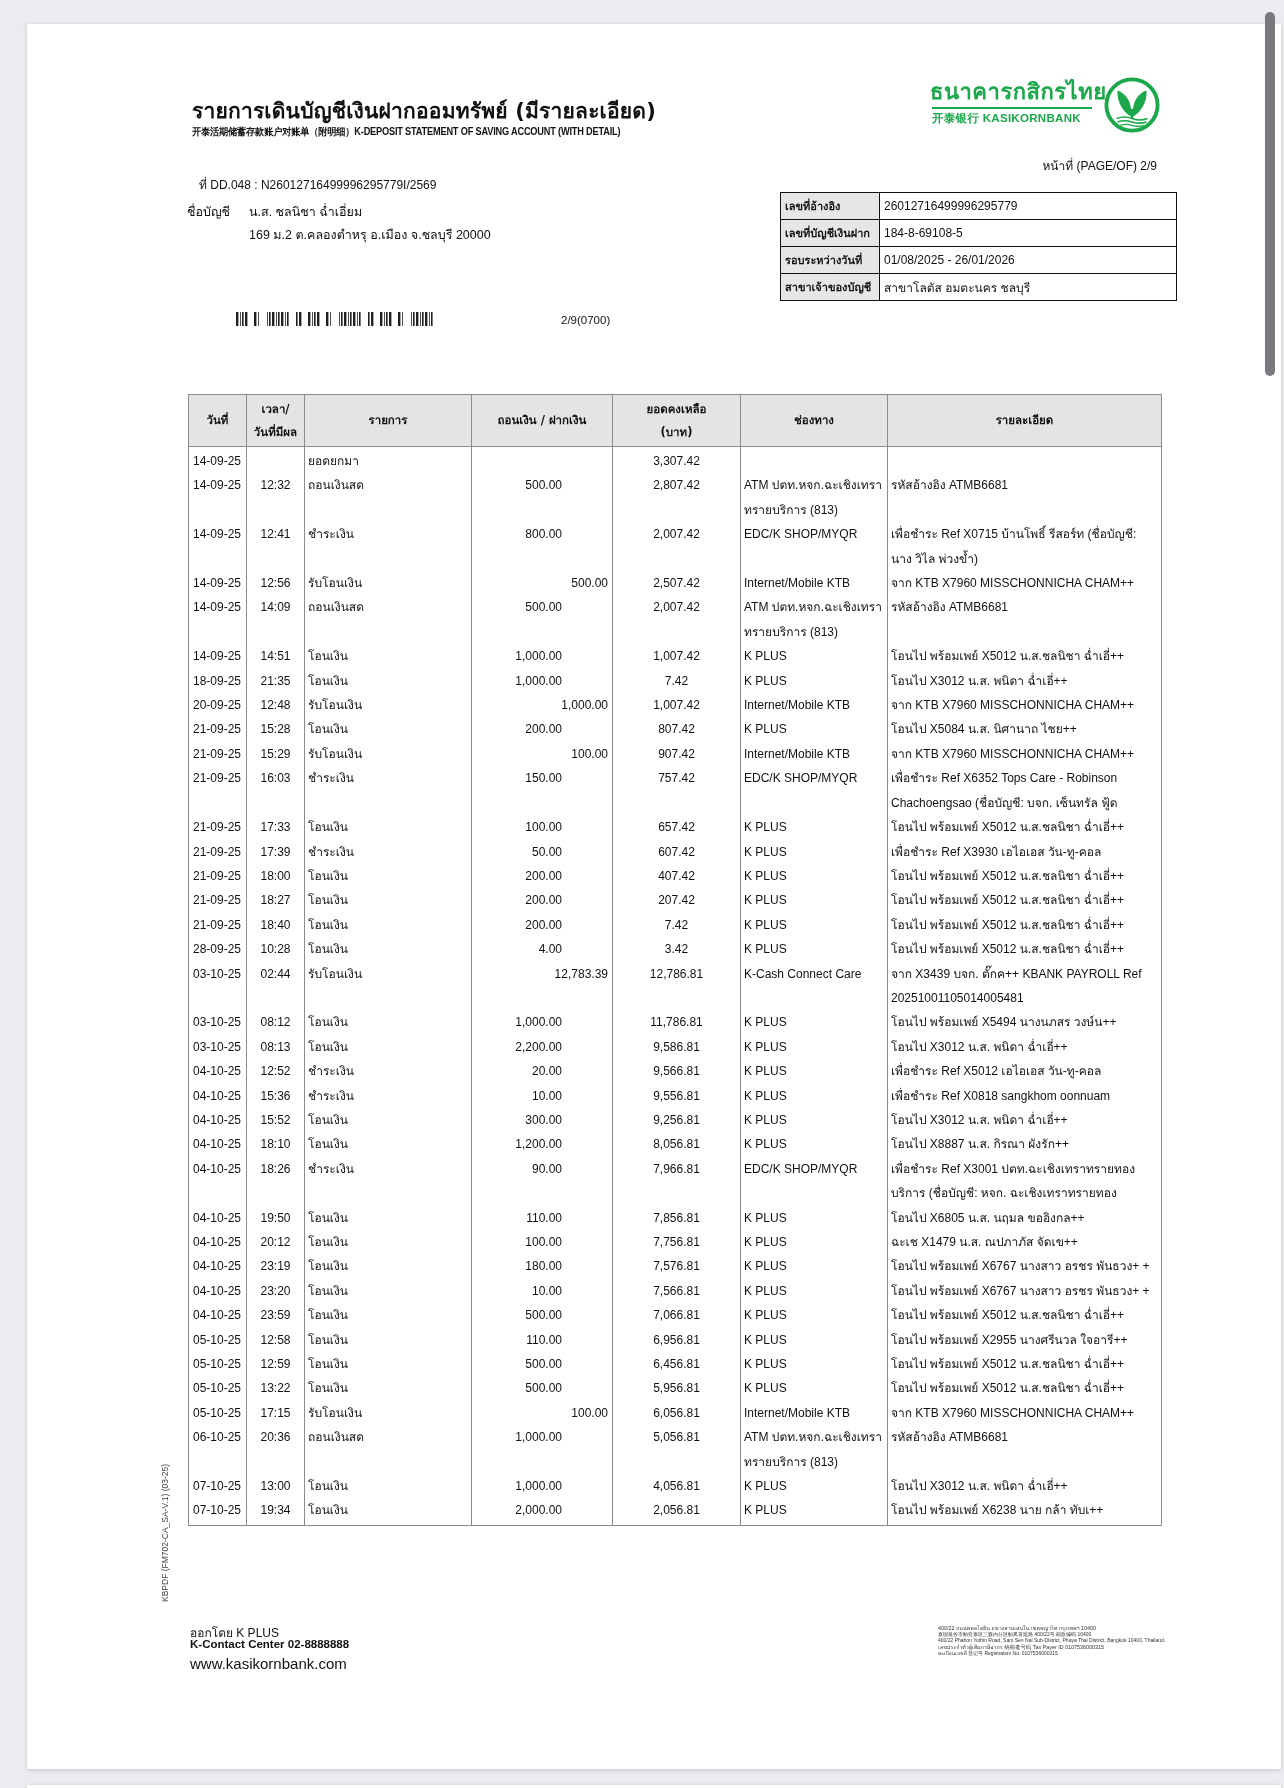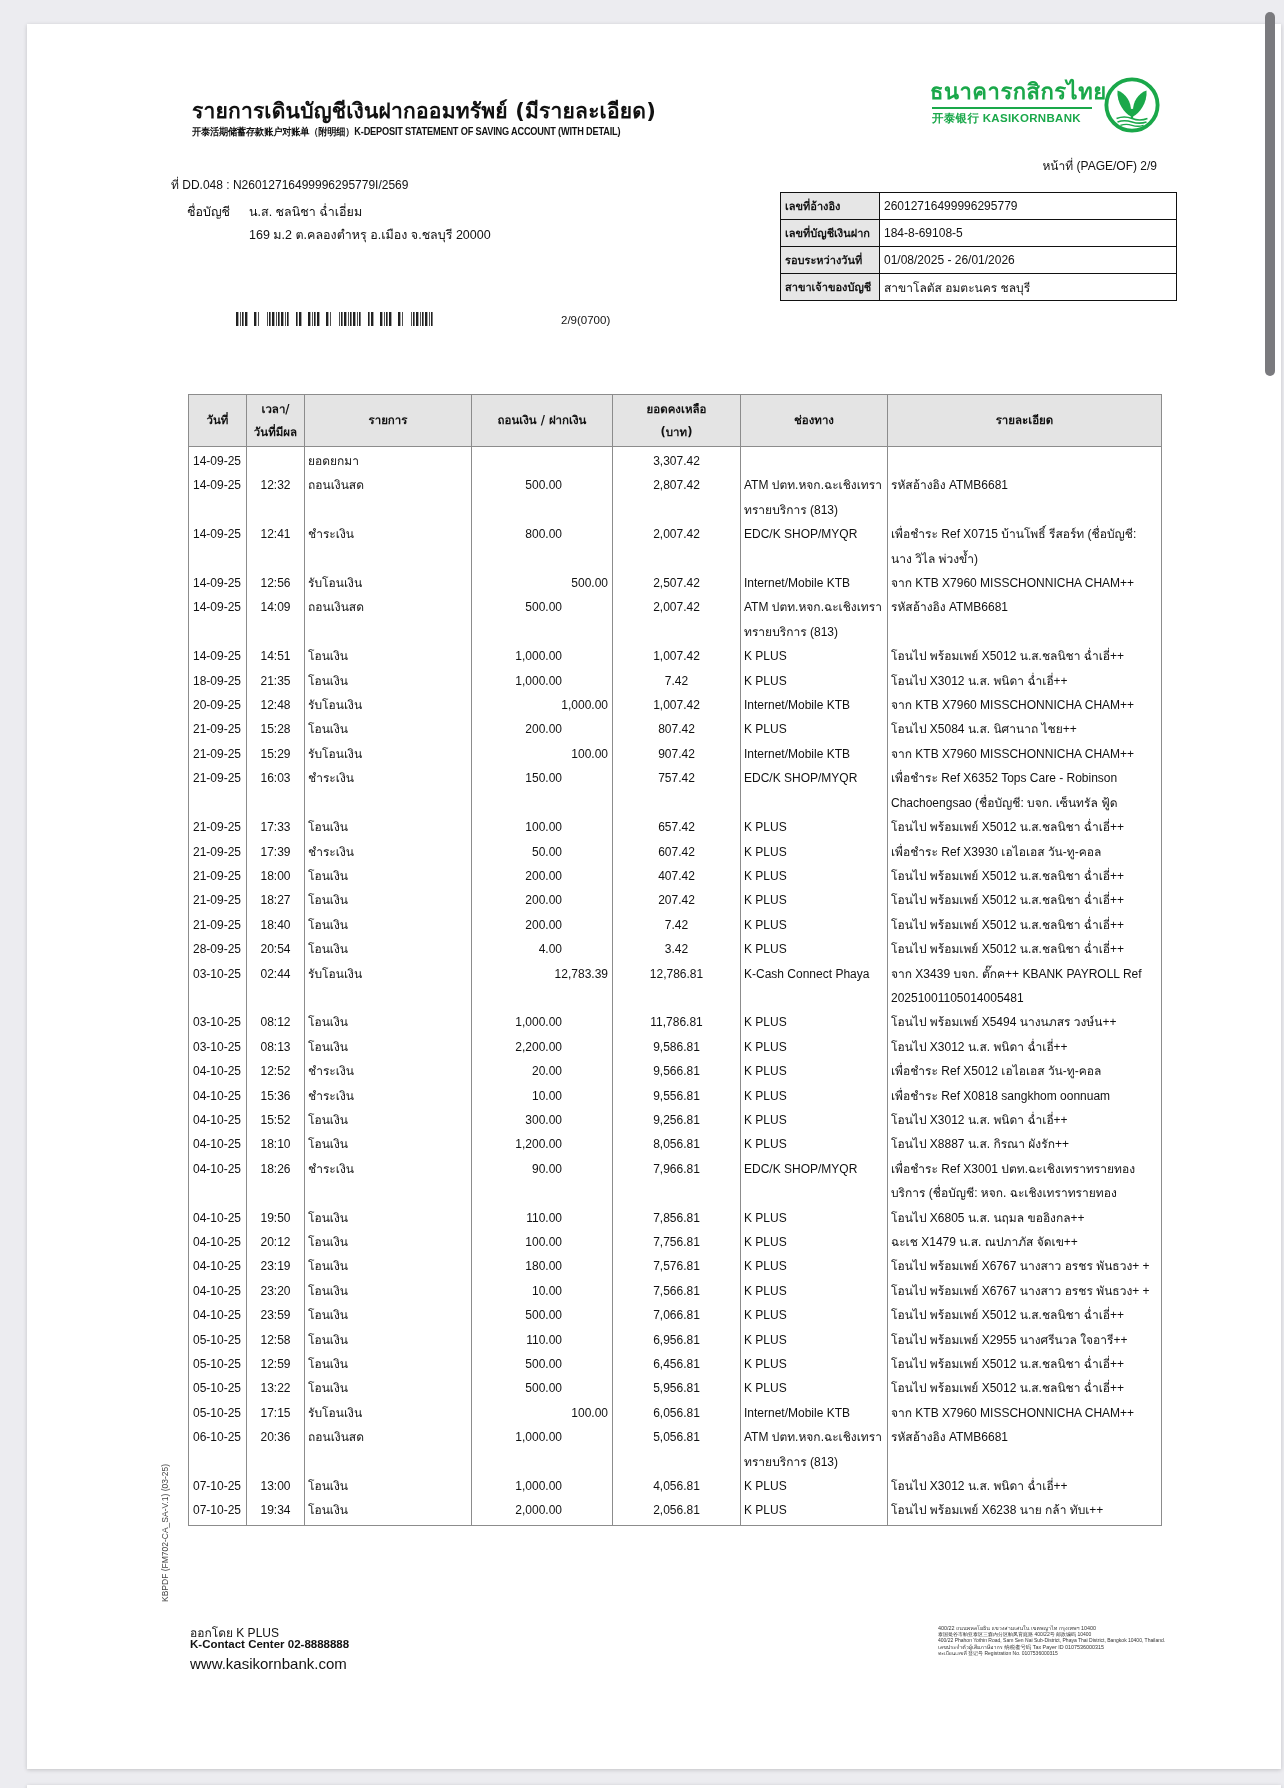--- a/index.html
+++ b/index.html
@@ -49,21 +49,21 @@
     position: absolute; left: 2px; top: 37px;
     font-size: 11.5px; font-weight: bold; color: #1aa84a; letter-spacing: 0.3px;
   }
   .logo-circle {
     position: absolute; left: 173px; top: 2px; width: 58px; height: 58px;
   }
 
   .page-no { right: 154px; top: 132px; font-size: 12px; text-align: right; white-space: nowrap; }
   .page-no { left: 950px; width: 180px; }
 
-  .ref-line { left: 144px; top: 151px; font-size: 12px; }
+  .ref-line { left: 172px; top: 151px; font-size: 12px; }
   .acct-name-label { left: 160px; top: 178px; font-size: 12.5px; }
   .acct-name { left: 222px; top: 178px; font-size: 12.5px; }
   .acct-addr { left: 222px; top: 201px; font-size: 12.5px; }
 
   table.info {
     position: absolute; left: 737px; top: 168px;
     border-collapse: collapse; font-size: 12px; margin-left: 16px;
   }
   table.info td { border: 1px solid #111; height: 27px; padding: 0 4px; white-space: nowrap; }
   table.info td.k { background: #e6e6e6; font-weight: bold; width: 99px; font-family: "DejaVu Sans", sans-serif; font-size: 11px; }
@@ -373,34 +373,34 @@
           <td class="c-date">21-09-25</td>
           <td class="c-time">18:40</td>
           <td class="c-item">โอนเงิน</td>
           <td class="c-amt-w">200.00</td>
           <td class="c-bal">7.42</td>
           <td class="c-chan">K PLUS</td>
           <td class="c-detail">โอนไป พร้อมเพย์ X5012 น.ส.ชลนิชา ฉ่ำเอี่++</td>
         </tr>
         <tr>
           <td class="c-date">28-09-25</td>
-          <td class="c-time">20:54</td>
+          <td class="c-time">10:28</td>
           <td class="c-item">โอนเงิน</td>
           <td class="c-amt-w">4.00</td>
           <td class="c-bal">3.42</td>
           <td class="c-chan">K PLUS</td>
           <td class="c-detail">โอนไป พร้อมเพย์ X5012 น.ส.ชลนิชา ฉ่ำเอี่++</td>
         </tr>
         <tr>
           <td class="c-date">03-10-25</td>
           <td class="c-time">02:44</td>
           <td class="c-item">รับโอนเงิน</td>
           <td class="c-amt-d">12,783.39</td>
           <td class="c-bal">12,786.81</td>
-          <td class="c-chan">K-Cash Connect Phaya</td>
+          <td class="c-chan">K-Cash Connect Care</td>
           <td class="c-detail">จาก X3439 บจก. ตั๊กค++ KBANK PAYROLL Ref 20251001105014005481</td>
         </tr>
         <tr>
           <td class="c-date">03-10-25</td>
           <td class="c-time">08:12</td>
           <td class="c-item">โอนเงิน</td>
           <td class="c-amt-w">1,000.00</td>
           <td class="c-bal">11,786.81</td>
           <td class="c-chan">K PLUS</td>
           <td class="c-detail">โอนไป พร้อมเพย์ X5494 นางนภสร วงษ์น++</td>

